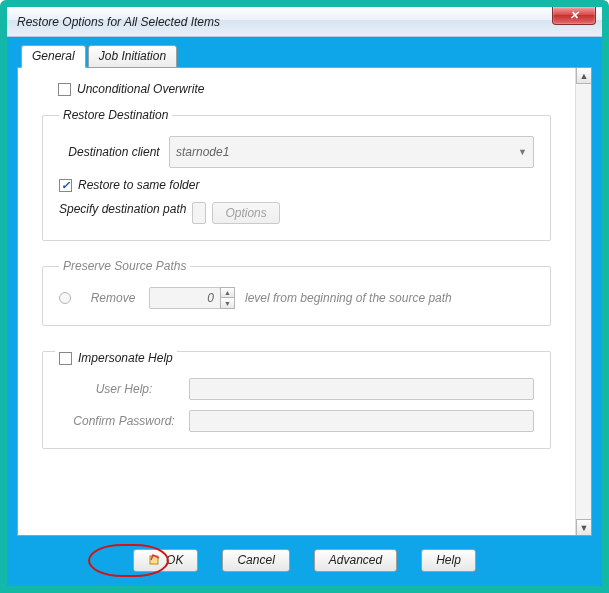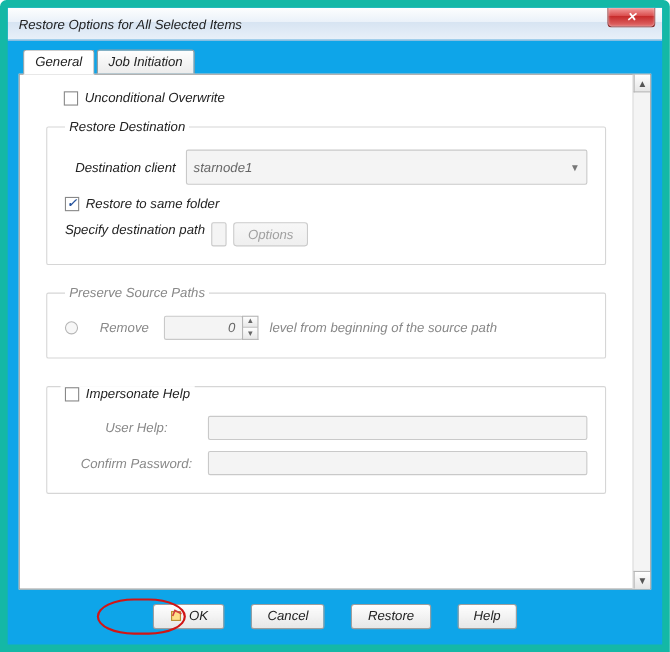--- a/index.html
+++ b/index.html
@@ -311,21 +311,21 @@
             <rect x="2" y="3" width="8" height="8" fill="#ffe08a" stroke="#b88a2a"></rect>
             <path d="M3 7 L5 2 L11 5" fill="none" stroke="#d14040" stroke-width="1.5"></path>
           </svg>
         </span>
         <span>OK</span>
       </div>
       <div class="btn">
         <span>Cancel</span>
       </div>
       <div class="btn">
-        <span>Restore</span>
+        <span>Advanced</span>
       </div>
       <div class="btn">
         <span>Help</span>
       </div>
       <div class="ok-highlight" id="ok-hl" style="left: 71.0938px; top: 7.5px; width: 81.3438px; height: 33px;"></div>
     </div>
 
   </div>
 </div>
 

